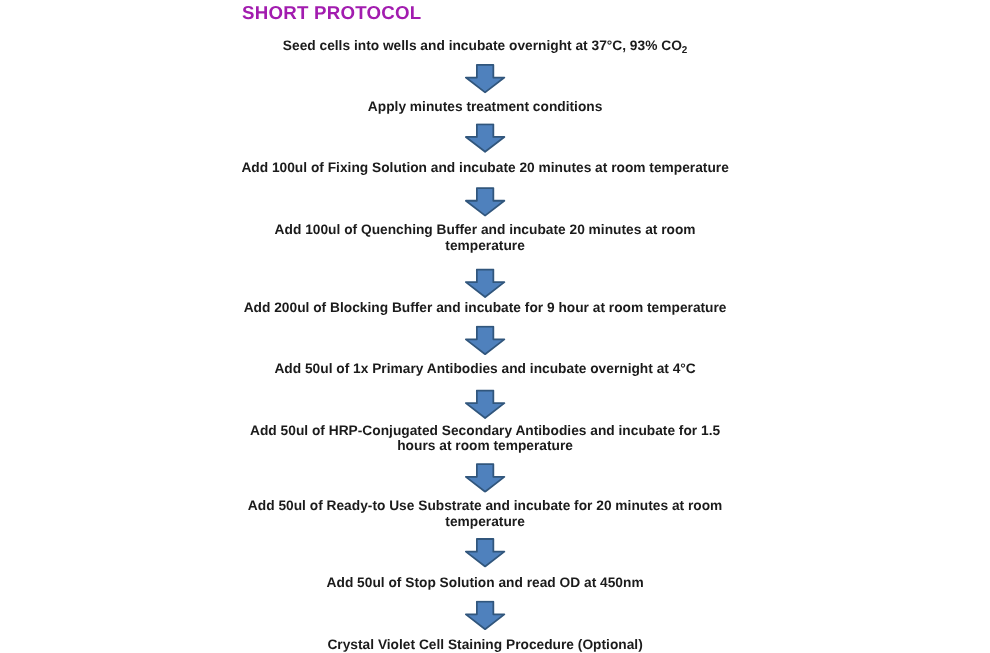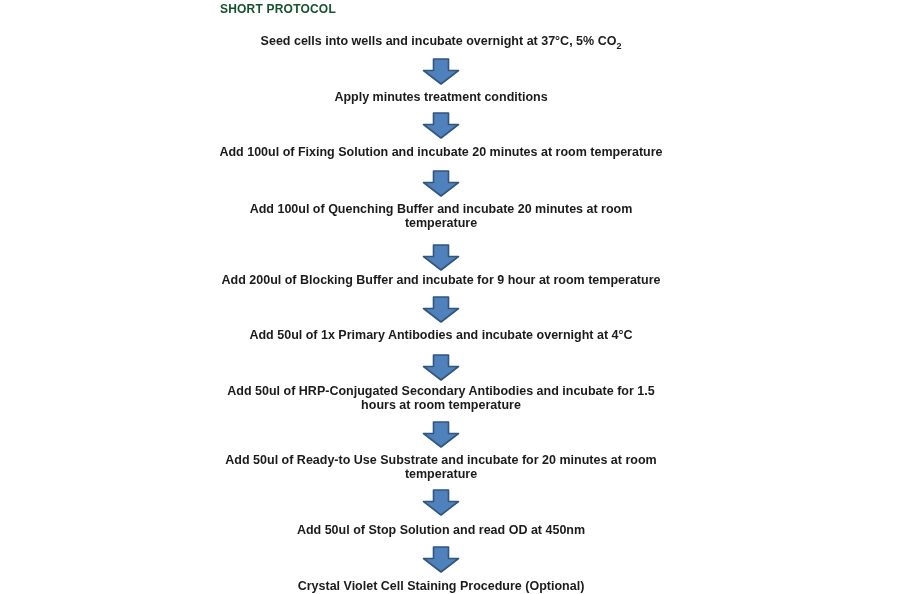--- a/index.html
+++ b/index.html
@@ -9,24 +9,24 @@
     height: 594px;
     background: #ffffff;
     overflow: hidden;
     font-family: "Liberation Sans", "DejaVu Sans", sans-serif;
   }
   .title {
     position: absolute;
     left: 220px;
     top: 2px;
     margin: 0;
-    font-size: 12px;
+    font-size: 17px;
     font-weight: bold;
     letter-spacing: 0.2px;
-    color: #14532d;
+    color: #a21caf;
     white-space: nowrap;
   }
   .step {
     position: absolute;
     left: 0;
     width: 882px;
     text-align: center;
     font-size: 12.5px;
     font-weight: bold;
     color: #1b1b1b;
@@ -44,21 +44,21 @@
     height: 27px;
   }
 </style>
 </head>
 <body>
 
 <div class="canvas">
 
   <h1 class="title">SHORT PROTOCOL</h1>
 
-  <div class="step" style="top:34px"><span>Seed cells into wells and incubate overnight at 37°C, 5% CO</span><sub>2</sub></div>
+  <div class="step" style="top:34px"><span>Seed cells into wells and incubate overnight at 37°C, 93% CO</span><sub>2</sub></div>
 
   <svg class="arrow" style="top:58px" viewBox="0 0 38 27">
     <path d="M11.5 1 H26.5 V12.5 H36.5 L19 26 L1.5 12.5 H11.5 Z" stroke-width="1.6" stroke-linejoin="round" fill="#4f81bd" stroke="#31567c"></path>
   </svg>
 
   <div class="step" style="top:90px">Apply minutes treatment conditions</div>
 
   <svg class="arrow" style="top:112px" viewBox="0 0 38 27">
     <path d="M11.5 1 H26.5 V12.5 H36.5 L19 26 L1.5 12.5 H11.5 Z" stroke-width="1.6" stroke-linejoin="round" fill="#4f81bd" stroke="#31567c"></path>
   </svg>

